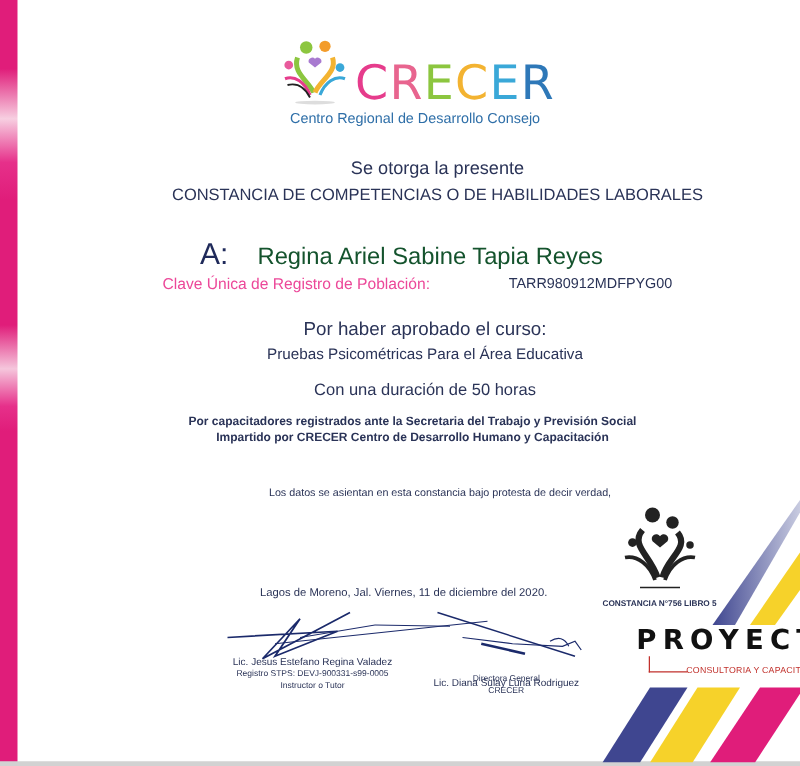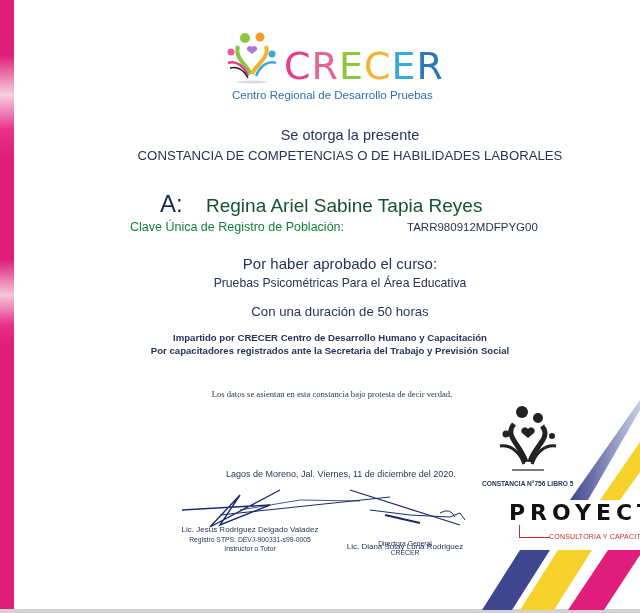--- a/index.html
+++ b/index.html
@@ -10,28 +10,28 @@
   .abs{position:absolute;}
   .center{text-align:center;}
   .logo-icon{left:224px;top:30px;width:56px;height:56px;}
   .crecer-word{left:284px;top:44px;font-size:38px;letter-spacing:1px;font-family:"DejaVu Sans",sans-serif;font-weight:normal;}
   .crecer-word span{display:inline-block;}
   .crecer-sub{left:232px;top:89px;font-size:11.5px;color:#2f6fa8;}
   .t1{left:0;width:700px;top:127px;font-size:14.5px;color:#2a3357;}
   .t2{left:0;width:700px;top:148px;font-size:13.2px;color:#2a3357;}
   .a-label{left:160px;top:190px;font-size:24px;color:#1f2a5a;}
   .name{left:206px;top:195px;font-size:19px;color:#14532d;}
-  .curp-label{left:130px;top:220px;font-size:12.5px;color:#15803d;}
+  .curp-label{left:130px;top:220px;font-size:12.5px;color:#ec4899;}
   .curp-val{left:407px;top:221px;font-size:11.5px;color:#2a3357;}
   .t3{left:0;width:680px;top:255px;font-size:15px;color:#2a3357;}
   .t4{left:0;width:680px;top:276px;font-size:12.2px;color:#2a3357;}
   .t5{left:0;width:680px;top:304px;font-size:13.2px;color:#2a3357;}
   .imp{left:80px;width:500px;top:331px;font-size:9.6px;font-weight:bold;color:#2a3357;line-height:13px;}
-  .legal{left:172px;width:320px;top:389px;font-size:8.6px;color:#2a3357;line-height:11.5px;font-family:Liberation Serif, serif;}
-  .date{left:226px;top:469px;font-size:9px;color:#2a3357;}
+  .legal{left:192px;width:320px;top:389px;font-size:8.6px;color:#2a3357;line-height:11.5px;}
+  .date{left:208px;top:469px;font-size:9px;color:#2a3357;}
   .sig1{left:180px;top:485px;width:280px;height:50px;}
   .sig1-name{left:150px;width:200px;top:525px;font-size:8px;color:#2a3357;}
   .sig1-reg{left:150px;width:200px;top:536px;font-size:6.8px;color:#2a3357;}
   .sig1-role{left:150px;width:200px;top:545px;font-size:6.8px;color:#2a3357;}
   .sig2{left:340px;top:485px;width:140px;height:45px;}
   .sig2-name{left:325px;width:160px;top:529px;font-size:8px;color:#2a3357;margin-top:13px;}
   .sig2-role{left:325px;width:160px;top:540px;font-size:6.8px;color:#2a3357;}
   .sig2-org{left:325px;width:160px;top:549px;font-size:6.8px;color:#2a3357;}
   .seal{left:496px;top:404px;width:64px;height:72px;}
   .const-no{left:482px;top:480px;font-size:6.6px;font-weight:bold;color:#2a3357;}
@@ -55,51 +55,51 @@
   <path d="M42 16 C46 28,32 34,28 44" stroke="#f3b331" stroke-width="4" fill="none"></path>
   <path d="M4 33 C12 30,20 36,24 46" stroke="#e63c8c" stroke-width="2.5" fill="none"></path>
   <path d="M52 33 C44 30,36 36,32 46" stroke="#3aa8d8" stroke-width="2.5" fill="none"></path>
   <path d="M6 38 C14 36,20 40,24 48" stroke="#222" stroke-width="1.5" fill="none"></path>
   <path d="M28 24 l-5 -4 a3 3 0 0 1 5 -3 a3 3 0 0 1 5 3 z" fill="#a87ad0"></path>
   <ellipse cx="28" cy="52" rx="16" ry="1.5" fill="#dddddd"></ellipse>
 </svg>
 <div class="abs crecer-word">
   <span style="color:#e63c8c">C</span><span style="color:#e8658f">R</span><span style="color:#8cc63f">E</span><span style="color:#f3b331">C</span><span style="color:#3aa8d8">E</span><span style="color:#2e78b8">R</span>
 </div>
-<div class="abs crecer-sub">Centro Regional de Desarrollo Pruebas</div>
+<div class="abs crecer-sub">Centro Regional de Desarrollo Consejo</div>
 
 <div class="abs center t1">Se otorga la presente</div>
 <div class="abs center t2">CONSTANCIA DE COMPETENCIAS O DE HABILIDADES LABORALES</div>
 
 <div class="abs a-label">A:</div>
 <div class="abs name">Regina Ariel Sabine Tapia Reyes</div>
 <div class="abs curp-label">Clave Única de Registro de Población:</div>
 <div class="abs curp-val">TARR980912MDFPYG00</div>
 
 <div class="abs center t3">Por haber aprobado el curso:</div>
 <div class="abs center t4">Pruebas Psicométricas Para el Área Educativa</div>
 <div class="abs center t5">Con una duración de 50 horas</div>
 
 <div class="abs center imp">
+  <div>Por capacitadores registrados ante la Secretaria del Trabajo y Previsión Social</div>
   <div>Impartido por  CRECER Centro de Desarrollo Humano y Capacitación</div>
-  <div>Por capacitadores registrados ante la Secretaria del Trabajo y Previsión Social</div>
 </div>
 
 <div class="abs center legal">
   <div>Los datos se asientan en esta constancia bajo protesta de decir verdad,</div>
 </div>
 
 <div class="abs date">Lagos de Moreno, Jal. Viernes, 11 de diciembre del 2020.</div>
 
 <svg class="abs sig1" viewBox="0 0 280 50">
   <path d="M2 25 L90 20 L40 40 L60 10 L30 42 L100 5" stroke="#1b2a6b" stroke-width="1.4" fill="none"></path>
   <path d="M40 30 L210 12" stroke="#1b2a6b" stroke-width="1" fill="none"></path>
   <path d="M60 25 L120 15 L180 16" stroke="#1b2a6b" stroke-width="0.8" fill="none"></path>
 </svg>
-<div class="abs center sig1-name">Lic. Jesus Rodriguez Delgado Valadez</div>
+<div class="abs center sig1-name">Lic. Jesus Estefano Regina Valadez</div>
 <div class="abs center sig1-reg">Registro STPS: DEVJ-900331-s99-0005</div>
 <div class="abs center sig1-role">Instructor o Tutor</div>
 
 <svg class="abs sig2" viewBox="0 0 140 45">
   <path d="M10 5 L120 40" stroke="#1b2a6b" stroke-width="1.2" fill="none"></path>
   <path d="M30 25 L70 30 L110 32 L120 28 L125 35" stroke="#1b2a6b" stroke-width="1" fill="none"></path>
   <path d="M45 30 L80 38" stroke="#1b2a6b" stroke-width="2" fill="none"></path>
   <path d="M100 28 q10 -6 15 4" stroke="#1b2a6b" stroke-width="1" fill="none"></path>
 </svg>
 <div class="abs center sig2-name">Lic. Diana Sulay Luna Rodriguez</div>

